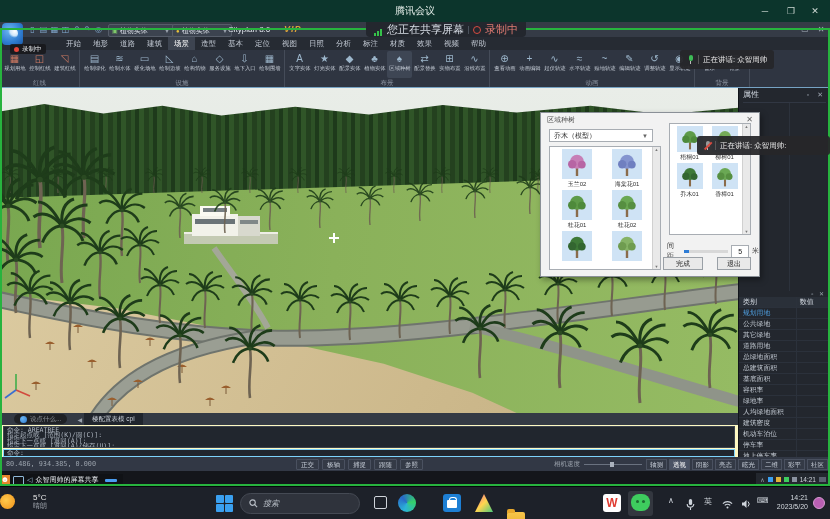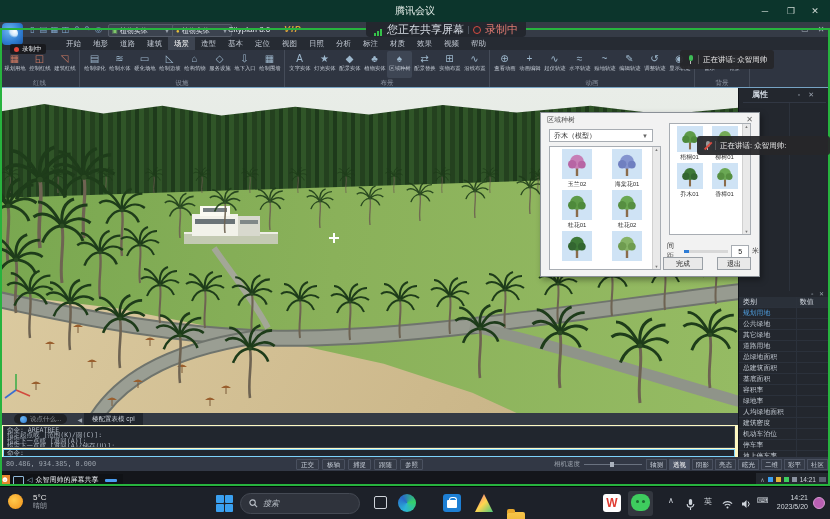--- a/index.html
+++ b/index.html
@@ -59,21 +59,21 @@
   #grass{position:absolute;left:0;top:86px;width:100%;height:239px;
     background:linear-gradient(94deg,#79a750,#8ab15a 45%,#95bb63);
     clip-path:polygon(0 10%,100% 0,100% 100%,0 100%);}
   #sand{position:absolute;left:0;top:180px;width:100%;height:145px;
     background:linear-gradient(120deg,#dbcaa0,#cdb98c 60%,#c2ae81);
     clip-path:polygon(0 18%,16% 28%,34% 46%,52% 66%,64% 86%,70% 100%,0 100%);}
   #scene{position:absolute;left:0;top:0;}
   .vghost{border:1px solid rgba(255,255,255,.55);width:9px;height:8px;z-index:6;}
   
   #rpanel{left:738px;top:66px;width:92px;height:369px;background:#23272e;border-left:1px solid #11141a;box-sizing:border-box;}
-  #rpanel-title{display:flex;align-items:center;height:13px;padding:0 13px;color:#cfd6df;font-size:8px;font-weight:bold;}
+  #rpanel-title{display:flex;align-items:center;height:13px;padding:0 4px;color:#cfd6df;font-size:8px;}
   #rpanel-title .ic{margin-left:auto;color:#9aa2ad;font-size:7px;letter-spacing:3px;}
   #rpanel-body{position:absolute;left:4px;right:4px;top:14px;height:188px;border-top:1px solid #313743;}
   #rpanel-body:after{content:"";position:absolute;left:55%;top:0;bottom:0;width:1px;background:#2c323c;}
   #ptable{position:absolute;left:0;right:0;top:202px;bottom:8px;display:flex;flex-direction:column;}
   #ptable-pin{height:9px;text-align:right;color:#9aa2ad;font-size:6px;padding-right:4px;letter-spacing:2px;}
   .prow{flex:1;display:flex;border-bottom:1px solid #2b313b;align-items:center;}
   .prow .c1{width:58%;padding-left:4px;font-size:6.8px;color:#c2c9d2;white-space:nowrap;overflow:hidden;}
   .prow .c2{flex:1;border-left:1px solid #2b313b;height:100%;}
   .prow.hd{background:#2a3039;}
   .prow.hd .c1,.prow.hd .c2t{font-size:7px;color:#d7dde5;}
@@ -156,21 +156,21 @@
   .bubble span{font-size:7.5px;color:#e8e8e8;white-space:nowrap;}
   #bub-top{left:680px;top:50px;text-align:center;}
   #bub-mid{left:697px;top:136px;overflow:hidden;width:133px;box-sizing:border-box;}
   .micg{width:7px;height:10px;position:relative;}
   .micg .cap{position:absolute;left:1.5px;top:0;width:4px;height:6px;border-radius:2px;background:#3dbb56;}
   .micg .stand{position:absolute;left:3px;top:6px;width:1px;height:3px;background:#bbb;}
   .micg.muted .cap{background:#999;}
   .micg.muted:after{content:"";position:absolute;left:-1px;top:4px;width:10px;height:1.5px;background:#d84b40;transform:rotate(-45deg);}
   
   #taskbar{left:0;top:486px;width:830px;height:33px;background:#1d2129;border-top:1px solid #05070c;box-sizing:border-box;}
-  #weather{position:absolute;left:8px;top:6px;display:flex;gap:10px;align-items:center;}
+  #weather{position:absolute;left:0;top:6px;display:flex;gap:18px;align-items:center;}
   #sun{width:15px;height:15px;border-radius:50%;background:radial-gradient(circle at 40% 40%,#ffca4d,#f09018);}
   #weather .wt{font-size:8px;color:#e8e8e8;line-height:9px;}
   #weather .wd{font-size:7px;color:#9aa0a8;line-height:8px;}
   .tk{position:absolute;top:7px;width:18px;height:18px;}
   #start-ico{display:grid;grid-template-columns:8px 8px;grid-gap:1px;padding-top:1px;}
   #start-ico i{width:8px;height:8px;background:#3aa0f0;border-radius:1px;}
   #search-pill{position:absolute;left:240px;top:6px;width:120px;height:21px;border-radius:11px;background:#2f333c;
     border:1px solid #454a54;display:flex;align-items:center;gap:5px;padding:0 8px;box-sizing:border-box;}
   #search-pill span{font-size:8px;color:#b8bec6;font-style:italic;}
   #taskview{border:1.5px solid #cfd4da;border-radius:2px;width:11px;height:11px;margin:2px;position:relative;}

